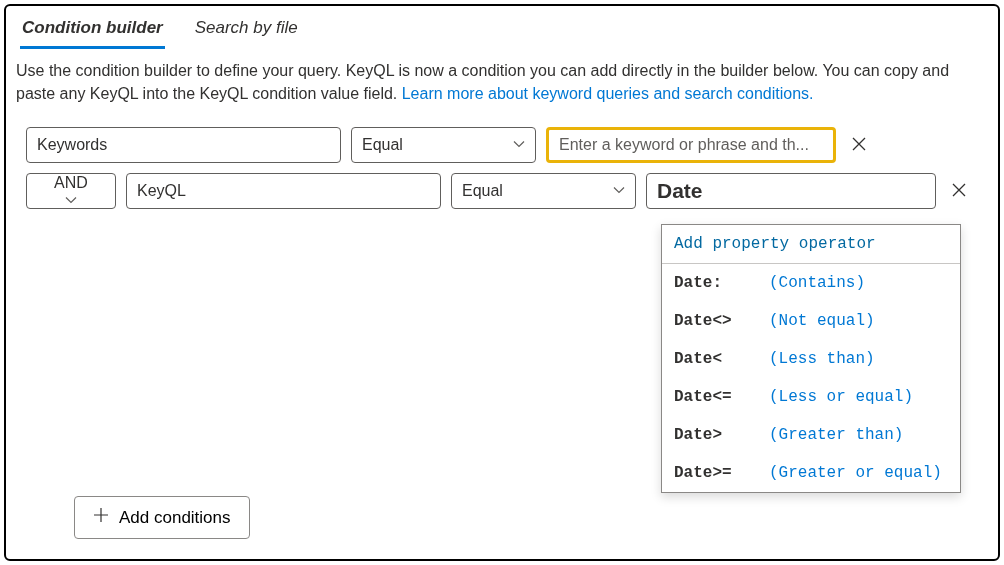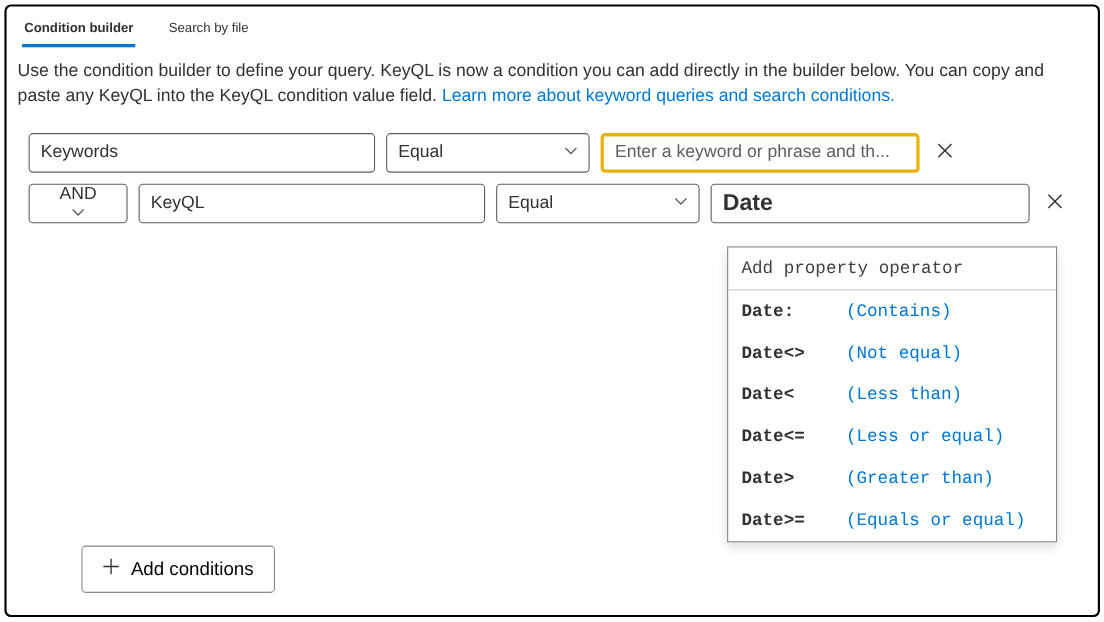--- a/index.html
+++ b/index.html
@@ -23,23 +23,24 @@
       position: relative;
       overflow: hidden;
     }
     .tabs {
       display: flex;
       gap: 28px;
       padding: 6px 14px 0 14px;
     }
     .tab {
       padding: 6px 2px 8px 2px;
-      font-size: 12px;
+      font-size: 17px;
       cursor: pointer;
       border-bottom: 3px solid transparent;
+      font-style: italic;
     }
     .tab.active {
       font-weight: 600;
       border-bottom: 3px solid #0078d4;
     }
     .description {
       padding: 10px 14px 4px 10px;
       font-size: 16px;
       line-height: 1.45;
       color: #323130;
@@ -141,21 +142,21 @@
       top: 218px;
       left: 655px;
       width: 300px;
       border: 1px solid #8a8886;
       background: #fff;
       box-shadow: 0 4px 10px rgba(0,0,0,0.15);
       font-family: "Consolas", "Courier New", monospace;
       font-size: 16px;
     }
     .dropdown-header {
-      color: #404040;
+      color: #0369a1;
       padding: 10px 12px 10px 12px;
       border-bottom: 1px solid #c8c6c4;
     }
     .dropdown-item {
       display: flex;
       padding: 10px 12px;
       cursor: pointer;
       align-items: baseline;
     }
     .op-key {
@@ -264,21 +265,21 @@
     <div class="dropdown-item">
       <span class="op-key">Date&lt;=</span>
       <span class="op-desc">(Less or equal)</span>
     </div>
     <div class="dropdown-item">
       <span class="op-key">Date&gt;</span>
       <span class="op-desc">(Greater than)</span>
     </div>
     <div class="dropdown-item">
       <span class="op-key">Date&gt;=</span>
-      <span class="op-desc">(Equals or equal)</span>
+      <span class="op-desc">(Greater or equal)</span>
     </div>
   </div>
 
   <button class="add-conditions">
     <span class="plus-icon">
       <svg width="16" height="16" viewBox="0 0 16 16">
           <path d="M8 1 L8 15 M1 8 L15 8" stroke="#323130" stroke-width="1.2"></path>
         </svg>
     </span>
     <span>Add conditions</span>

